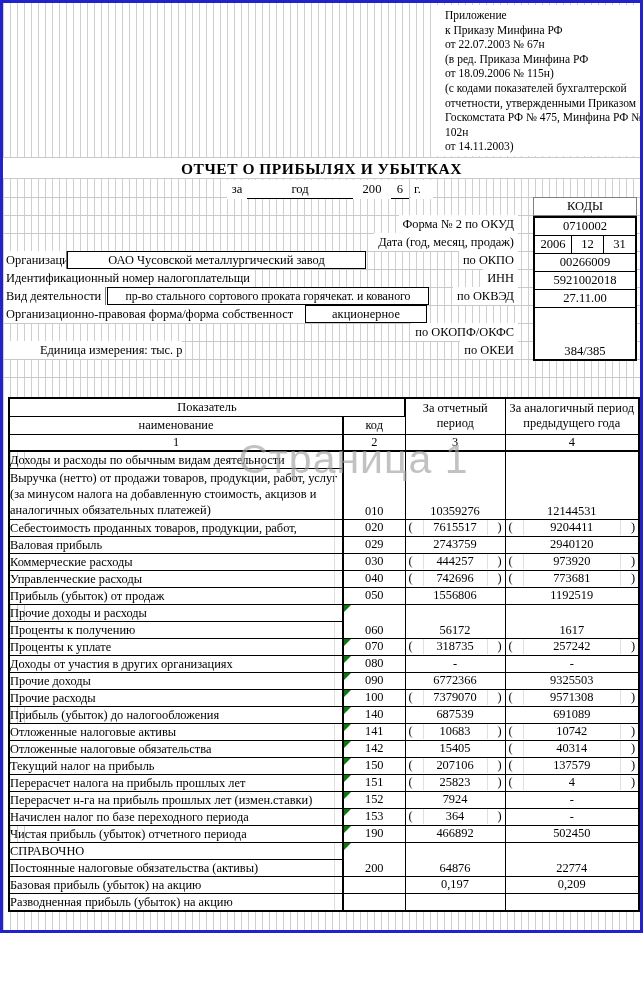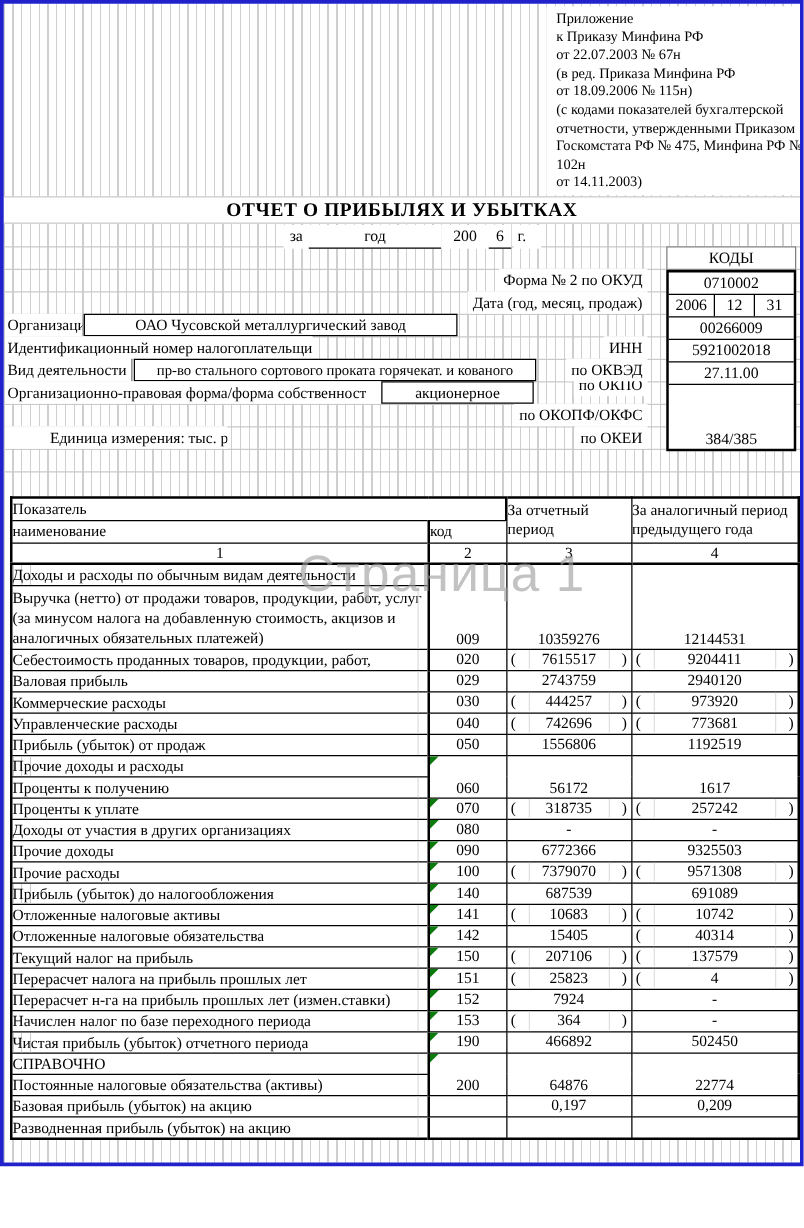--- a/index.html
+++ b/index.html
@@ -33,37 +33,37 @@
   .cbr.cbd{display:flex;}
   .cbr.cbd span{display:block;line-height:17px;}
   .cbr.cbd span:nth-child(1){width:36px;border-right:1px solid #000;}
   .cbr.cbd span:nth-child(2){width:31px;border-right:1px solid #000;}
   .cbr.cbd span:nth-child(3){flex:1;}
   .cbr.cbo{height:36px;display:flex;}
   .cbr.cbo span{display:block;width:50%;box-sizing:border-box;line-height:16px;padding-top:16px;}
   .cbr.cbo span:first-child{border-right:1px solid #000;}
   .cbr.cbl{border-bottom:none;height:15px;margin-top:35px;}
   .rlabel{position:absolute;right:122px;height:18px;line-height:18px;background:#fff;z-index:2;font-size:12.4px;padding:0 4px;white-space:nowrap;}
-  .l-form{top:212px;} .l-date{top:230px;} .l-okpo{top:248px;margin-top:48px;} .l-inn{top:266px;} .l-okved{top:284px;} .l-okopf{top:320px;} .l-okei{top:338px;}
+  .l-form{top:212px;} .l-date{top:230px;} .l-okpo{top:248px;} .l-inn{top:266px;} .l-okved{top:284px;} .l-okopf{top:320px;} .l-okei{top:338px;}
   
   .olabel{position:absolute;height:18px;line-height:18px;background:#fff;z-index:2;font-size:12.4px;padding-left:2px;box-sizing:border-box;white-space:nowrap;overflow:hidden;}
   .ovalue{position:absolute;height:18px;line-height:16px;background:#fff;z-index:2;border:1px solid #000;text-align:center;font-size:12.4px;box-sizing:border-box;white-space:nowrap;overflow:hidden;}
   .o-org{left:1px;top:248px;width:63px;border-right:1px solid #777;}
   .o-orgv{left:64px;top:248px;width:299px;}
   .o-innl{left:1px;top:266px;width:246px;}
   .o-act{left:1px;top:284px;width:102px;border-right:1px solid #777;}
   .o-actv{left:104px;top:284px;width:322px;font-size:11.8px;}
   .o-legal{left:1px;top:302px;width:301px;}
   .o-legalv{left:302px;top:302px;width:122px;}
   .o-unit{left:1px;top:338px;width:178px;padding-left:36px;}
   
   #tbl-host{position:absolute;left:5px;top:394px;z-index:3;}
   table.rtbl{border-collapse:collapse;table-layout:fixed;width:630px;background:#fff;}
   table.rtbl th,table.rtbl td{border:1px solid #000;font-size:12.4px;font-weight:normal;padding:0;overflow:hidden;}
-  table.rtbl th{text-align:left;line-height:15px;}
+  table.rtbl th{text-align:center;line-height:15px;}
   table.rtbl{border:2px solid #000;}
   tr.hA{height:18px;} tr.hB{height:18px;} tr.hC{height:16px;}
   tr.brow{height:17px;} tr.brow.tall{height:51px;}
   td.nm{text-align:left;padding:0 2px 0 3px;position:relative;line-height:16px;}
   td.nm::after{content:"";position:absolute;top:0;bottom:0;right:7px;width:1px;background:#dedede;}
   td.nsec{font-weight:bold;padding-left:21px;
     background-image:repeating-linear-gradient(to right,#cccccc 0,#cccccc 1px,transparent 1px,transparent 7px);
     background-size:15px 100%;background-repeat:no-repeat;}
   td.nsec::after{display:none;}
   td.cd{text-align:center;position:relative;}
@@ -173,21 +173,21 @@
           <tr class="hC">
             <td>1</td>
             <td class="bcode">2</td>
             <td>3</td>
             <td>4</td>
           </tr>
         </thead>
         <tbody>
           <tr class="brow">
             <td class="nm nsec bgray">Доходы и расходы по обычным видам деятельности</td>
-            <td class="cd bcode vb" rowspan="2">009</td>
+            <td class="cd bcode vb" rowspan="2">010</td>
             <td class="vl vb" rowspan="2">10359276</td>
             <td class="vl vb" rowspan="2">12144531</td>
           </tr>
           <tr class="brow tall">
             <td class="nm tgray">Выручка (нетто) от продажи товаров, продукции, работ, услуг (за минусом налога на добавленную стоимость, акцизов и аналогичных обязательных платежей)</td>
           </tr>
           <tr class="brow">
             <td class="nm">Себестоимость проданных товаров, продукции, работ,</td>
             <td class="cd bcode">020</td>
             <td class="vl">

